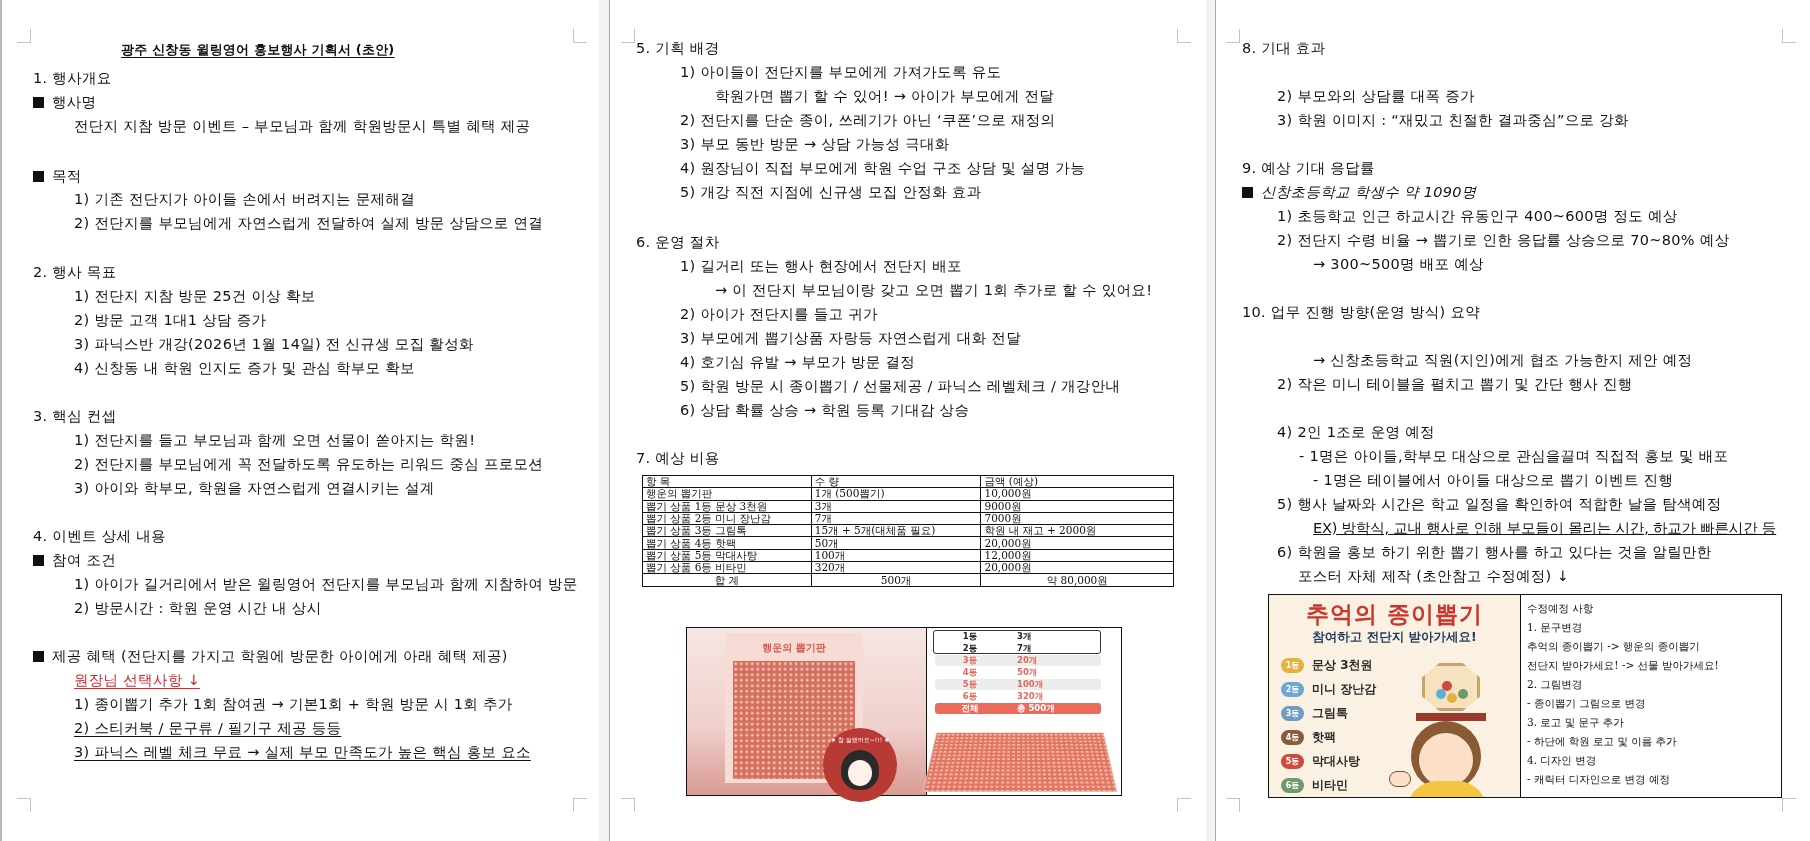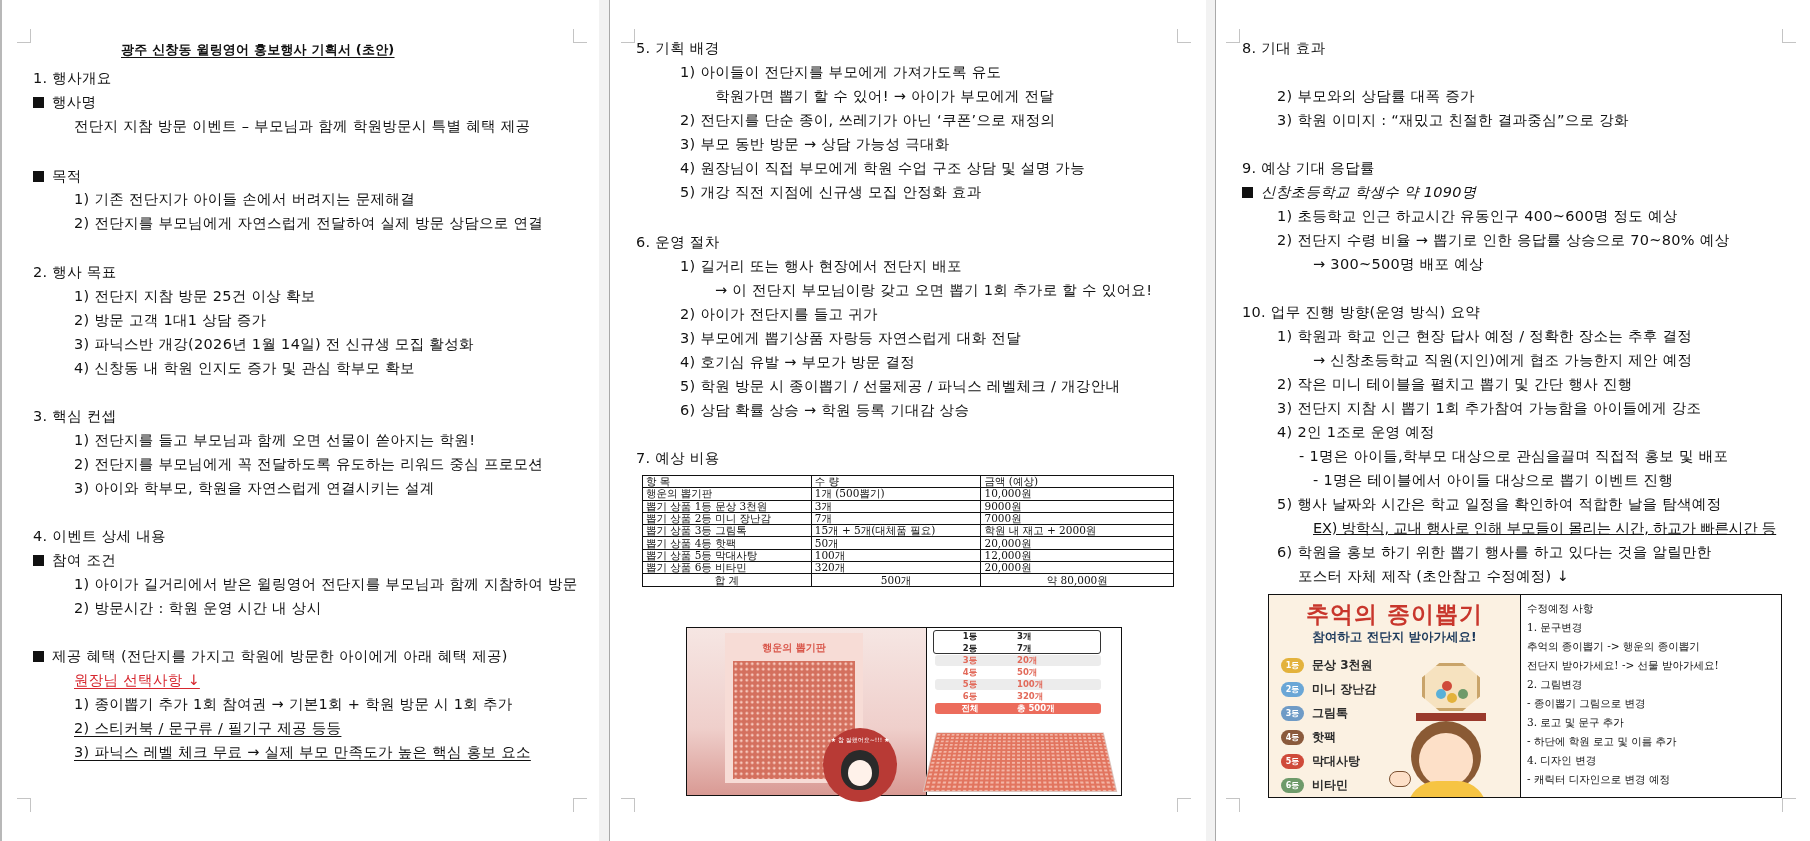--- a/index.html
+++ b/index.html
@@ -257,24 +257,22 @@
   <div class="line" style="left:61px;top:86px;">2) 부모와의 상담률 대폭 증가</div>
   <div class="line" style="left:61px;top:110px;">3) 학원 이미지 : “재밌고 친절한 결과중심”으로 강화</div>
 
   <div class="line" style="left:26px;top:158px;">9. 예상 기대 응답률</div>
   <div class="line" style="left:26px;top:182px;font-style:italic;"><span class="sq"></span><span>신창초등학교 학생수 약 1090명</span></div>
   <div class="line" style="left:61px;top:206px;">1) 초등학교 인근 하교시간 유동인구 400~600명 정도 예상</div>
   <div class="line" style="left:61px;top:230px;">2) 전단지 수령 비율 → 뽑기로 인한 응답률 상승으로 70~80% 예상</div>
   <div class="line" style="left:97px;top:254px;">→ 300~500명 배포 예상</div>
 
   <div class="line" style="left:26px;top:302px;">10. 업무 진행 방향(운영 방식) 요약</div>
-  <div class="line" style="left:61px;top:326px;">1) 학원과 학교 인근 현장 답사 예정 / 정확한 장소는 추후 결정</div>
   <div class="line" style="left:97px;top:350px;">→ 신창초등학교 직원(지인)에게 협조 가능한지 제안 예정</div>
   <div class="line" style="left:61px;top:374px;">2) 작은 미니 테이블을 펼치고 뽑기 및 간단 행사 진행</div>
-  <div class="line" style="left:61px;top:398px;">3) 전단지 지참 시 뽑기 1회 추가참여 가능함을 아이들에게 강조</div>
   <div class="line" style="left:61px;top:422px;">4) 2인 1조로 운영 예정</div>
   <div class="line" style="left:83px;top:446px;">- 1명은 아이들,학부모 대상으로 관심을끌며 직접적 홍보 및 배포</div>
   <div class="line" style="left:97px;top:470px;">- 1명은 테이블에서 아이들 대상으로 뽑기 이벤트 진행</div>
   <div class="line" style="left:61px;top:494px;">5) 행사 날짜와 시간은 학교 일정을 확인하여 적합한 날을 탐색예정</div>
   <div class="line" style="left:97px;top:518px;letter-spacing:-0.2px;text-decoration:underline;">EX) 방학식, 교내 행사로 인해 부모들이 몰리는 시간, 하교가 빠른시간 등</div>
   <div class="line" style="left:61px;top:542px;">6) 학원을 홍보 하기 위한 뽑기 행사를 하고 있다는 것을 알릴만한</div>
   <div class="line" style="left:82px;top:566px;">포스터 자체 제작 (초안참고 수정예정) ↓</div>
 
   <div class="poster" style="left:52px;top:594px;width:514px;height:204px;">
     <div class="poster-art">

